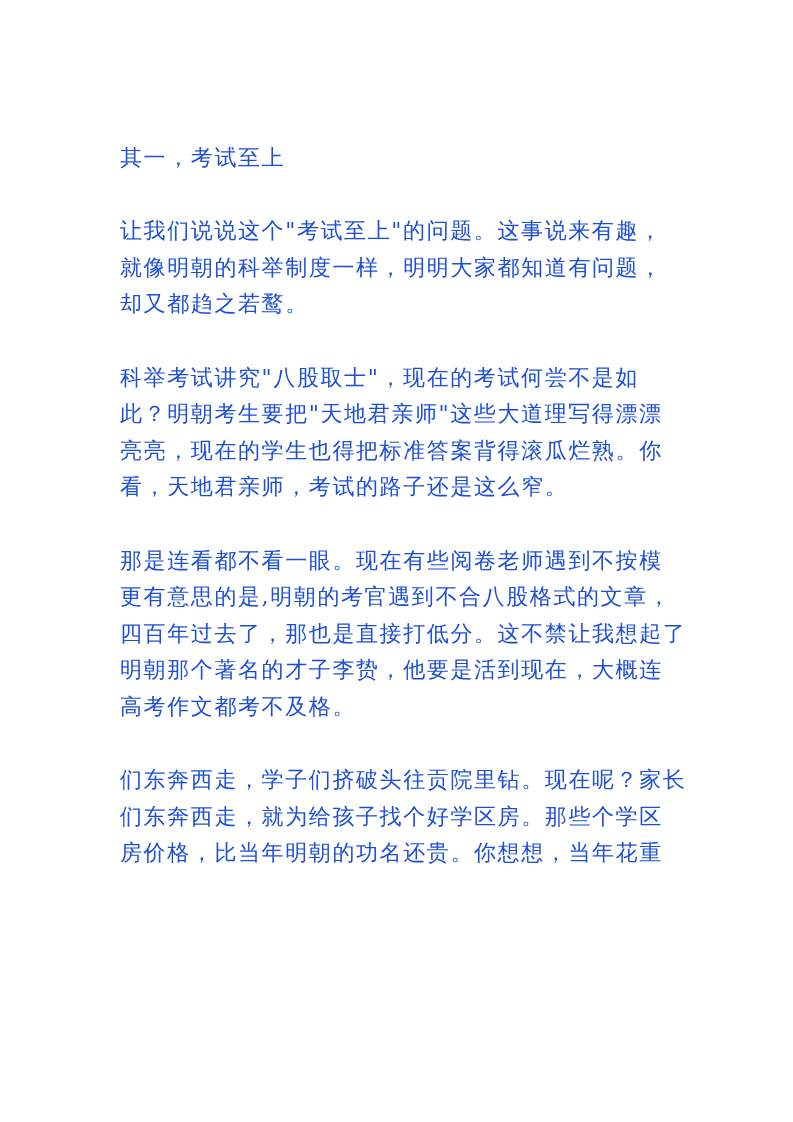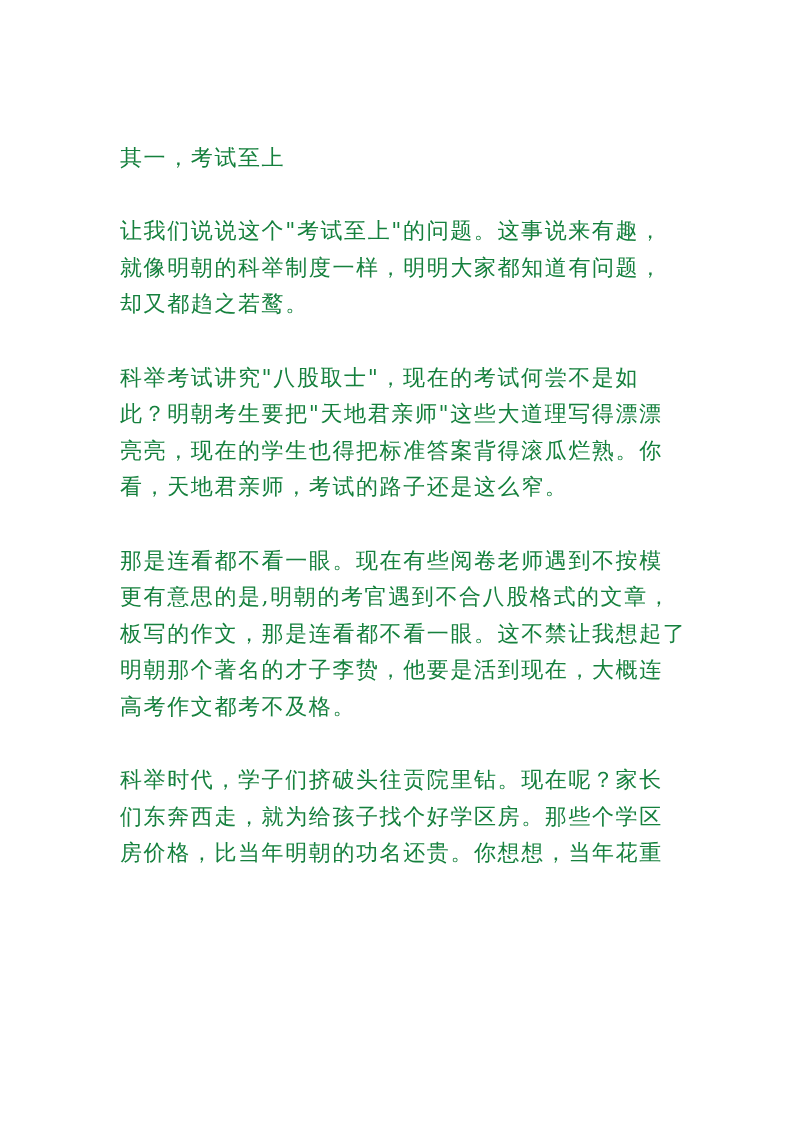--- a/index.html
+++ b/index.html
@@ -1,20 +1,20 @@
 <!DOCTYPE html>
 <html><head>
 <meta charset="utf-8">
 <style>
   html, body { margin: 0; padding: 0; background: #ffffff; }
   body { width: 793px; height: 1122px; position: relative; overflow: hidden; }
   .page {
     position: absolute; left: 120px; top: 140px; width: 560px;
     font-family: "DejaVu Serif", "Liberation Serif", serif;
-    color: #15803d; font-size: 22px; line-height: 36.6px;
+    color: #1d4ed8; font-size: 22px; line-height: 36.6px;
     letter-spacing: 1.6px;
   }
   .title { margin: 0 0 36.6px 0; }
   .para { margin: 0 0 36.6px 0; }
   .line { display: block; white-space: nowrap; height: 36.6px; }
 </style>
 </head>
 <body>
 
 <div class="page">
@@ -29,23 +29,23 @@
   <div class="para">
     <span class="line">科举考试讲究"八股取士"，现在的考试何尝不是如</span>
     <span class="line">此？明朝考生要把"天地君亲师"这些大道理写得漂漂</span>
     <span class="line">亮亮，现在的学生也得把标准答案背得滚瓜烂熟。你</span>
     <span class="line">看，天地君亲师，考试的路子还是这么窄。</span>
   </div>
 
   <div class="para">
     <span class="line">那是连看都不看一眼。现在有些阅卷老师遇到不按模</span>
     <span class="line">更有意思的是,明朝的考官遇到不合八股格式的文章，</span>
-    <span class="line">板写的作文，那是连看都不看一眼。这不禁让我想起了</span>
+    <span class="line">四百年过去了，那也是直接打低分。这不禁让我想起了</span>
     <span class="line">明朝那个著名的才子李贽，他要是活到现在，大概连</span>
     <span class="line">高考作文都考不及格。</span>
   </div>
 
   <div class="para">
-    <span class="line">科举时代，学子们挤破头往贡院里钻。现在呢？家长</span>
+    <span class="line">们东奔西走，学子们挤破头往贡院里钻。现在呢？家长</span>
     <span class="line">们东奔西走，就为给孩子找个好学区房。那些个学区</span>
     <span class="line">房价格，比当年明朝的功名还贵。你想想，当年花重</span>
   </div>
 </div>
 
 </body></html>

